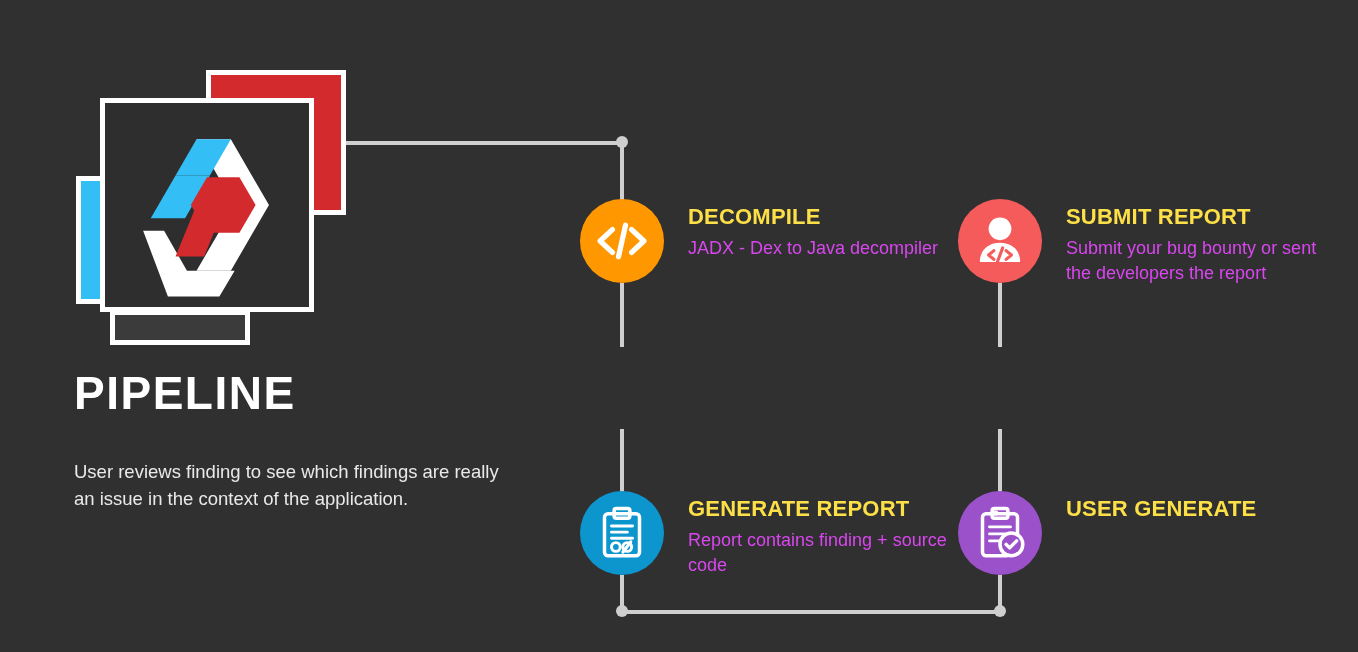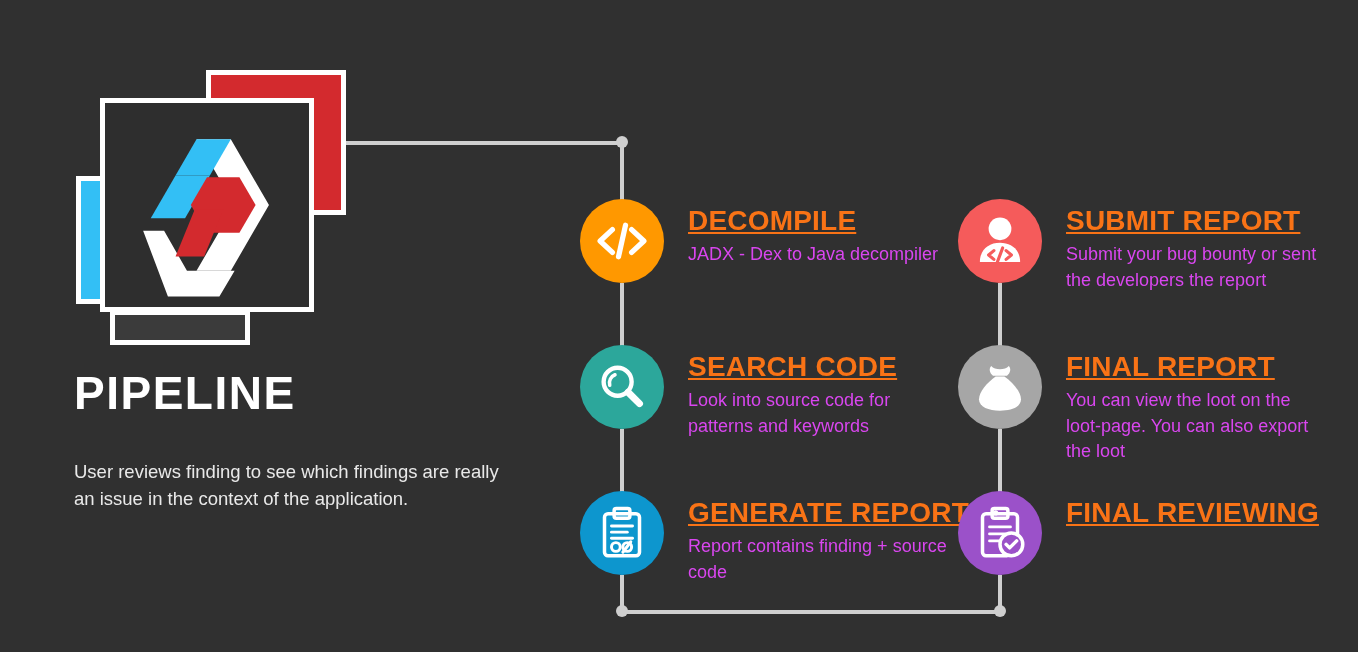--- a/index.html
+++ b/index.html
@@ -136,27 +136,26 @@
   .step-badge svg {
     width: 56px;
     height: 56px;
     display: block;
   }
   .step-text {
     margin-left: 24px;
     padding-top: 6px;
   }
   .step-title {
-    font-size: 28px;
+    font-size: 22px;
     font-weight: bold;
-    color: #f97316;
+    color: #fde047;
     letter-spacing: 0.2px;
     line-height: 1.12;
     white-space: nowrap;
-    text-decoration: underline;
   }
   .step-desc {
     margin-top: 6px;
     font-size: 18px;
     color: #d946ef;
     line-height: 1.42;
     max-width: 262px;
   }
   .col-right .step-desc { max-width: 252px; }
 </style>
@@ -220,33 +219,20 @@
           <line x1="36" y1="14" x2="28" y2="50"></line>
         </g>
       </svg>
     </div>
     <div class="step-text">
       <div class="step-title">DECOMPILE</div>
       <div class="step-desc">JADX - Dex to Java decompiler</div>
     </div>
   </div>
 
-  <div class="step col-left" style="left:580px; top:345px;">
-    <div class="step-badge" style="background:#2ca79b;">
-      <svg viewBox="0 0 64 64">
-        <circle cx="27" cy="26" r="16" fill="none" stroke="#ffffff" stroke-width="5"></circle>
-        <path d="M18 30 a10 10 0 0 1 6 -12" fill="none" stroke="#ffffff" stroke-width="4" stroke-linecap="round"></path>
-        <line x1="39" y1="38" x2="52" y2="51" stroke="#ffffff" stroke-width="8" stroke-linecap="round"></line>
-      </svg>
-    </div>
-    <div class="step-text">
-      <div class="step-title">SEARCH CODE</div>
-      <div class="step-desc">Look into source code for patterns and keywords</div>
-    </div>
-  </div>
 
   <div class="step col-right" style="left:958px; top:199px;">
     <div class="step-badge" style="background:#f55b5b;">
       <svg viewBox="0 0 64 64">
         <circle cx="32" cy="18" r="13" fill="#ffffff"></circle>
         <path d="M9 56 C9 42 19 34 32 34 C45 34 55 42 55 56 Z" fill="#ffffff"></path>
         <g fill="none" stroke="#f55b5b" stroke-width="3.6" stroke-linecap="round" stroke-linejoin="round">
           <polyline points="25,43 19,48 25,53"></polyline>
           <polyline points="39,43 45,48 39,53"></polyline>
           <line x1="35" y1="40" x2="29" y2="56"></line>
@@ -273,46 +259,34 @@
         <circle cx="38" cy="48" r="5" fill="none" stroke="#ffffff" stroke-width="3.4"></circle>
         <line x1="42" y1="42" x2="33" y2="54" stroke="#ffffff" stroke-width="3.4" stroke-linecap="round"></line>
       </svg>
     </div>
     <div class="step-text">
       <div class="step-title">GENERATE REPORT</div>
       <div class="step-desc">Report contains finding + source code</div>
     </div>
   </div>
 
-  <div class="step col-right" style="left:958px; top:345px;">
-    <div class="step-badge" style="background:#a6a6a6;">
-      <svg viewBox="0 0 64 64">
-        <path fill="#ffffff" d="M22 8 C26 13 38 13 42 8 C45 11 44 16 40 19 L24 19 C20 16 19 11 22 8 Z"></path>
-        <path fill="#ffffff" d="M27 20 L37 20 C47 27 56 38 56 46 C56 55 45 59 32 59 C19 59 8 55 8 46 C8 38 17 27 27 20 Z"></path>
-      </svg>
-    </div>
-    <div class="step-text">
-      <div class="step-title">FINAL REPORT</div>
-      <div class="step-desc">You can view the loot on the loot-page. You can also export the loot</div>
-    </div>
-  </div>
 
   <div class="step col-right" style="left:958px; top:491px;">
     <div class="step-badge" style="background:#9b51c9;">
       <svg viewBox="0 0 64 64">
         <path d="M52 34 L52 14 A4 4 0 0 0 48 10 L16 10 A4 4 0 0 0 12 14 L12 54 A4 4 0 0 0 16 58 L40 58" fill="none" stroke="#ffffff" stroke-width="4" stroke-linecap="round"></path>
         <rect x="23" y="4" width="18" height="11" rx="2.5" fill="none" stroke="#ffffff" stroke-width="4"></rect>
         <circle cx="27" cy="9" r="3" fill="#ffffff"></circle>
         <g stroke="#ffffff" stroke-width="3.2" stroke-linecap="round">
           <line x1="20" y1="25" x2="44" y2="25"></line>
           <line x1="20" y1="33" x2="38" y2="33"></line>
           <line x1="20" y1="41" x2="33" y2="41"></line>
         </g>
         <circle cx="45" cy="45" r="13" fill="#9b51c9" stroke="#ffffff" stroke-width="4"></circle>
         <polyline points="39,45 43,49 51,41" fill="none" stroke="#ffffff" stroke-width="4" stroke-linecap="round" stroke-linejoin="round"></polyline>
       </svg>
     </div>
     <div class="step-text">
-      <div class="step-title">FINAL REVIEWING</div>
+      <div class="step-title">USER GENERATE</div>
     </div>
   </div>
 
 </div>
 
 </body></html>

